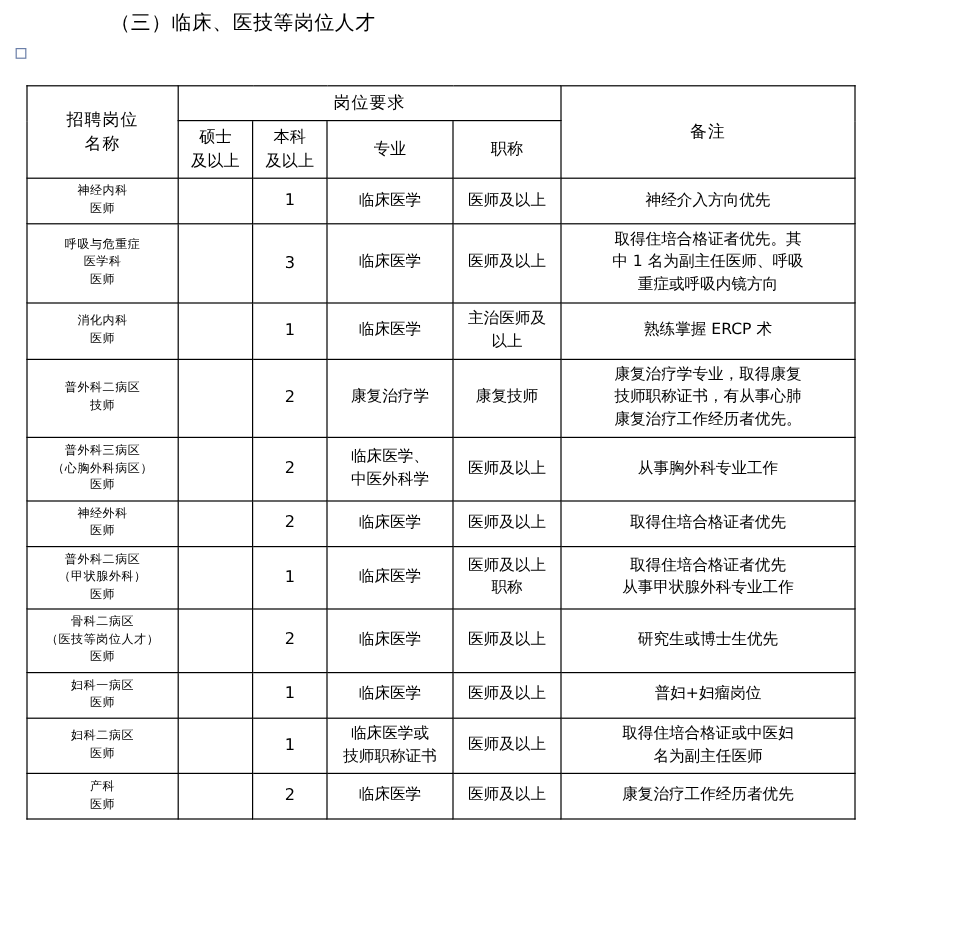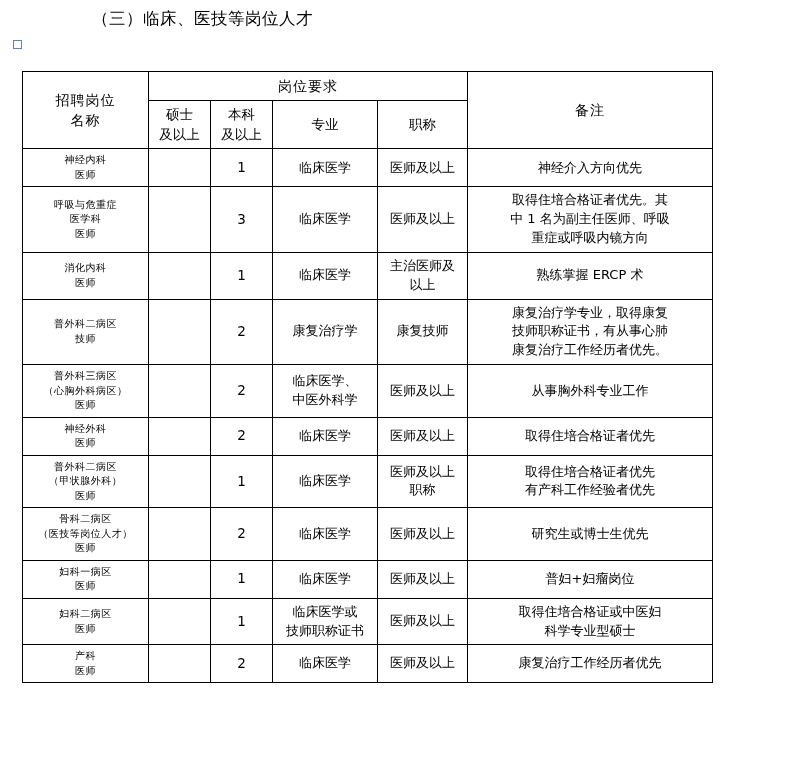--- a/index.html
+++ b/index.html
@@ -242,21 +242,21 @@
           <td class="num">1</td>
           <td>
             <span class="cellline">临床医学</span>
           </td>
           <td>
             <span class="cellline">医师及以上</span>
             <span class="cellline">职称</span>
           </td>
           <td class="note">
             <span class="cellline">取得住培合格证者优先</span>
-            <span class="cellline">有产科工作经验者优先</span>
+            <span class="cellline">从事甲状腺外科专业工作</span>
           </td>
         </tr>
 
         <tr>
           <td class="jobname">
             <span class="cellline">骨科二病区</span>
             <span class="cellline">（医技等岗位人才）</span>
             <span class="cellline">医师</span>
           </td>
           <td class="num"></td>
@@ -299,21 +299,21 @@
           <td class="num">1</td>
           <td>
             <span class="cellline">临床医学或</span>
             <span class="cellline">技师职称证书</span>
           </td>
           <td>
             <span class="cellline">医师及以上</span>
           </td>
           <td class="note">
             <span class="cellline">取得住培合格证或中医妇</span>
-            <span class="cellline">科学专业型硕士</span>
+            <span class="cellline">名为副主任医师</span>
           </td>
         </tr>
 
         <tr>
           <td class="jobname">
             <span class="cellline">产科</span>
             <span class="cellline">医师</span>
           </td>
           <td class="num"></td>
           <td class="num">2</td>

